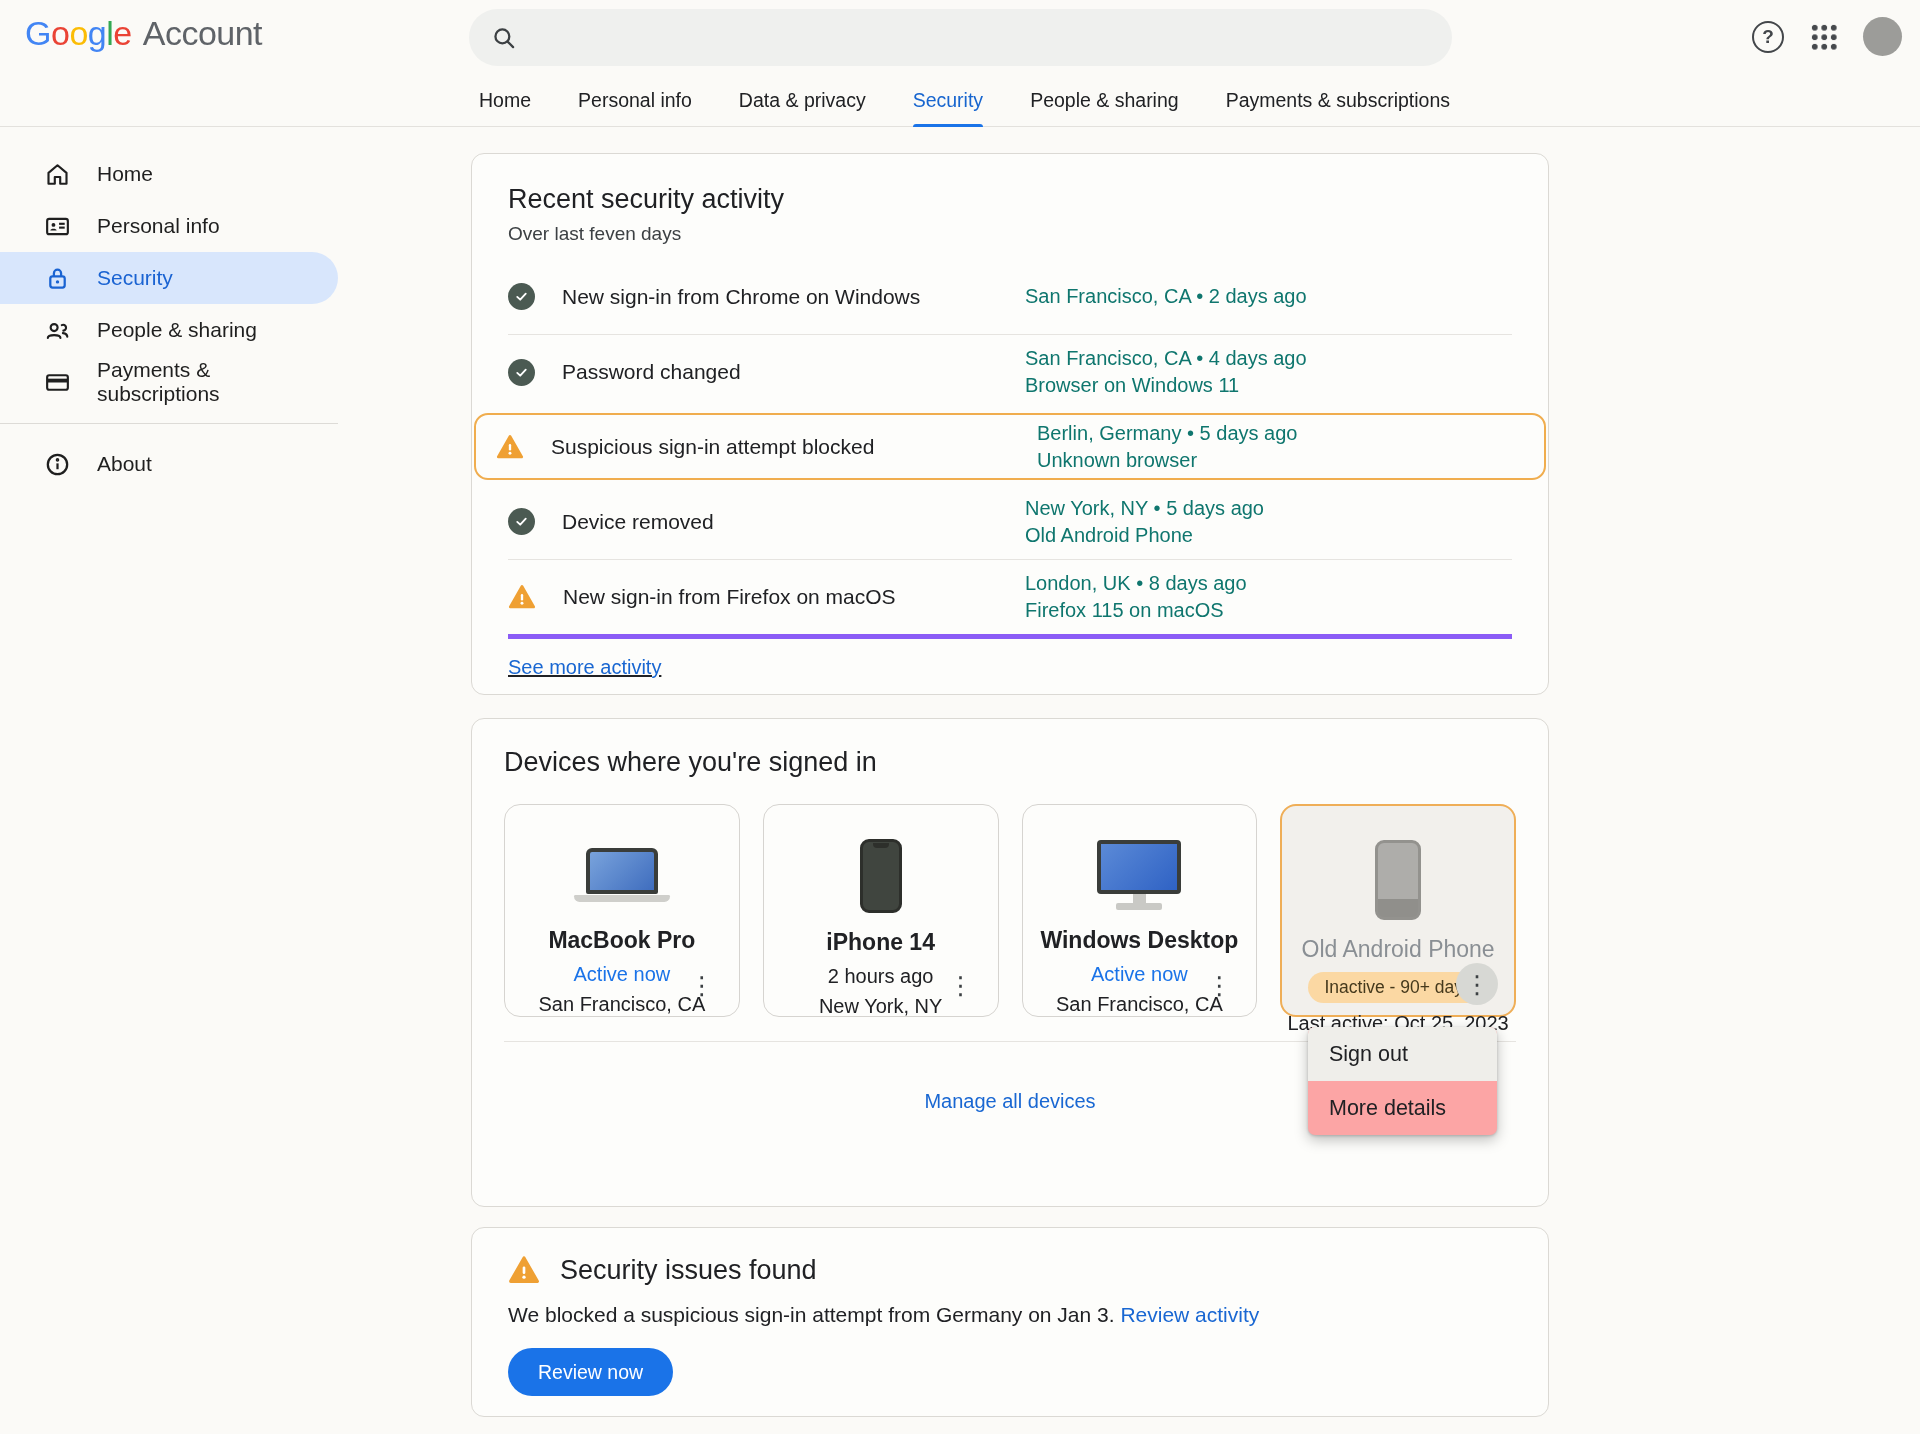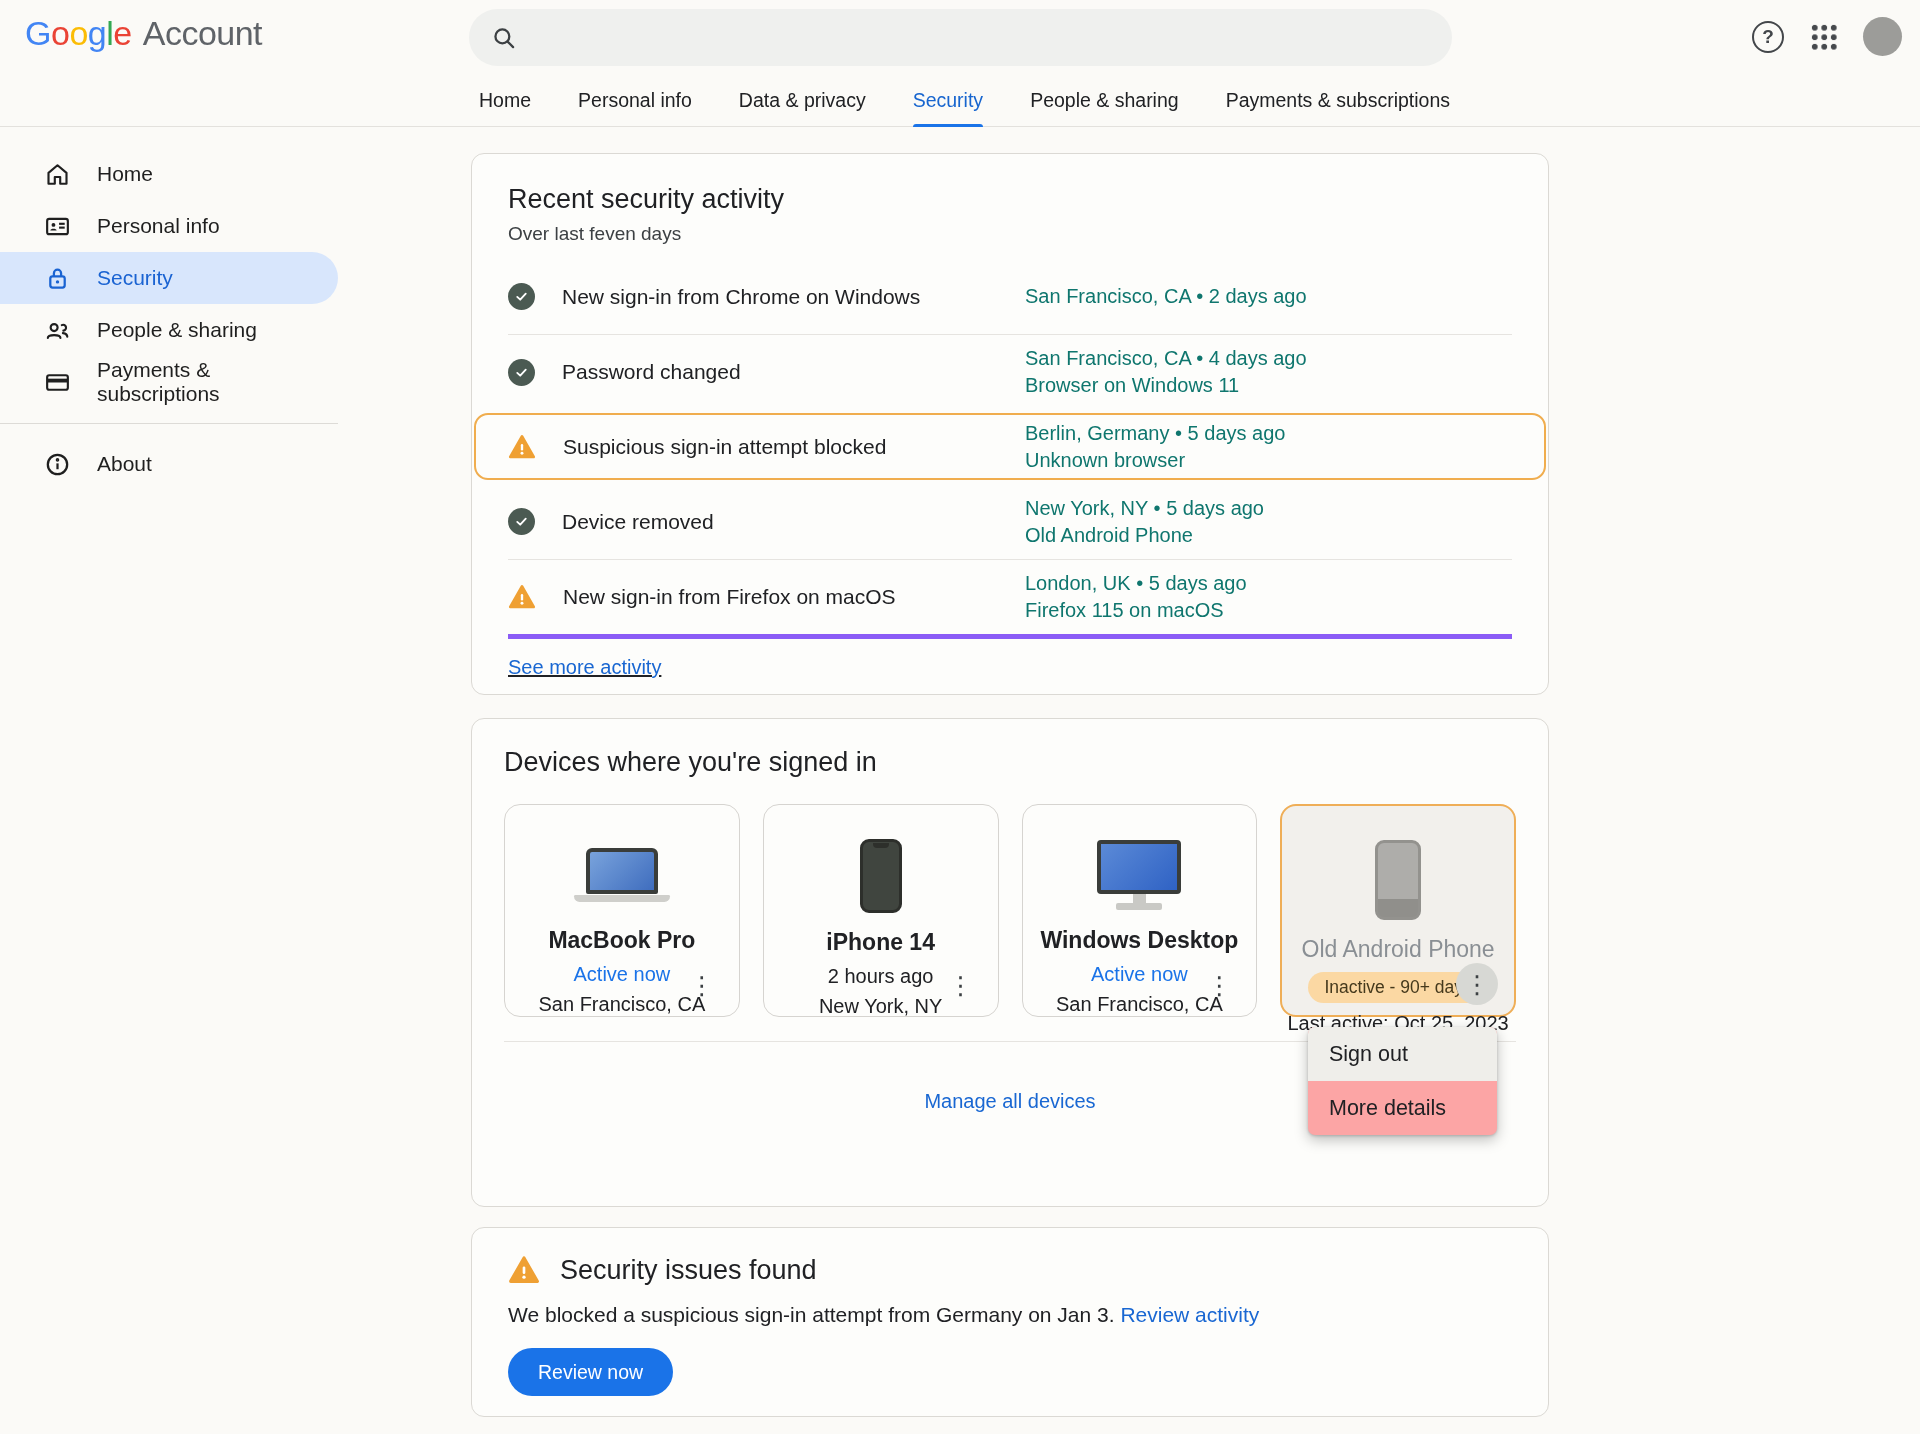--- a/index.html
+++ b/index.html
@@ -43,21 +43,21 @@
   .side-sep { border:none; border-top:1px solid #dddbd7; margin:15px 0 14px 0; }
   
   .main { position:absolute; left:471px; top:127px; width:1078px; }
   .card { background:#fdfdfb; border:1px solid #dbd9d4; border-radius:13px; }
   .card1 { margin-top:26px; height:542px; padding:30px 36px 0 36px; }
   .card-title { font-size:27px; font-weight:400; color:#202124; }
   .card-sub { font-size:19px; color:#3c4043; margin-top:8px; }
   .rows { margin-top:14px; }
   .act-row { height:75px; display:flex; align-items:center; }
   .act-row.divided { border-top:1px solid #e6e4e0;align-items:center; }
-  .act-row.highlight { height:67px; margin:4px -34px; padding:0 32px;
+  .act-row.highlight { height:67px; margin:4px -34px; padding:0 20px;
     border:2px solid #f0ad4e; border-radius:14px; }
   .row-label { flex:1; display:flex; align-items:center; gap:27px; font-size:21px; font-weight:500; color:#202124; }
   .row-meta { width:487px; font-size:20px; color:#0f766e; line-height:27px; }
   .check-badge { width:27px; height:27px; border-radius:50%; background:#4b5a52;
     display:flex; align-items:center; justify-content:center; flex:0 0 auto; }
   .linkrow { height:62px; display:flex; align-items:center; border-top:5px solid #8b5cf6; margin-top:0px;text-decoration:underline; }
   .bluelink { color:#1967d2; font-size:20px; font-weight:500; text-decoration:none; cursor:pointer; }
   
   .card2 { margin-top:23px; height:489px; padding:28px 32px 0 32px; }
   .dev-grid { margin-top:26px; display:flex; gap:23px; }
@@ -267,21 +267,21 @@
       <div class="act-row divided">
         <div class="row-label">
           <svg width="28" height="28" viewBox="0 0 24 24">
             <path d="M12 3 L22 20.5 H2 Z" fill="#efa033" stroke="#efa033" stroke-width="2.4" stroke-linejoin="round"></path>
             <rect x="11" y="9.4" width="2" height="5.6" rx="1" fill="#ffffff"></rect>
             <circle cx="12" cy="17.4" r="1.25" fill="#ffffff"></circle>
           </svg>
           <span>New sign-in from Firefox on macOS</span>
         </div>
         <div class="row-meta">
-          <div>London, UK • 5 days ago</div>
+          <div>London, UK • 8 days ago</div>
           <div>Firefox 115 on macOS</div>
         </div>
       </div>
     </div>
 
     <div class="linkrow">
       <a class="bluelink">See more activity</a>
     </div>
   </div>
 

